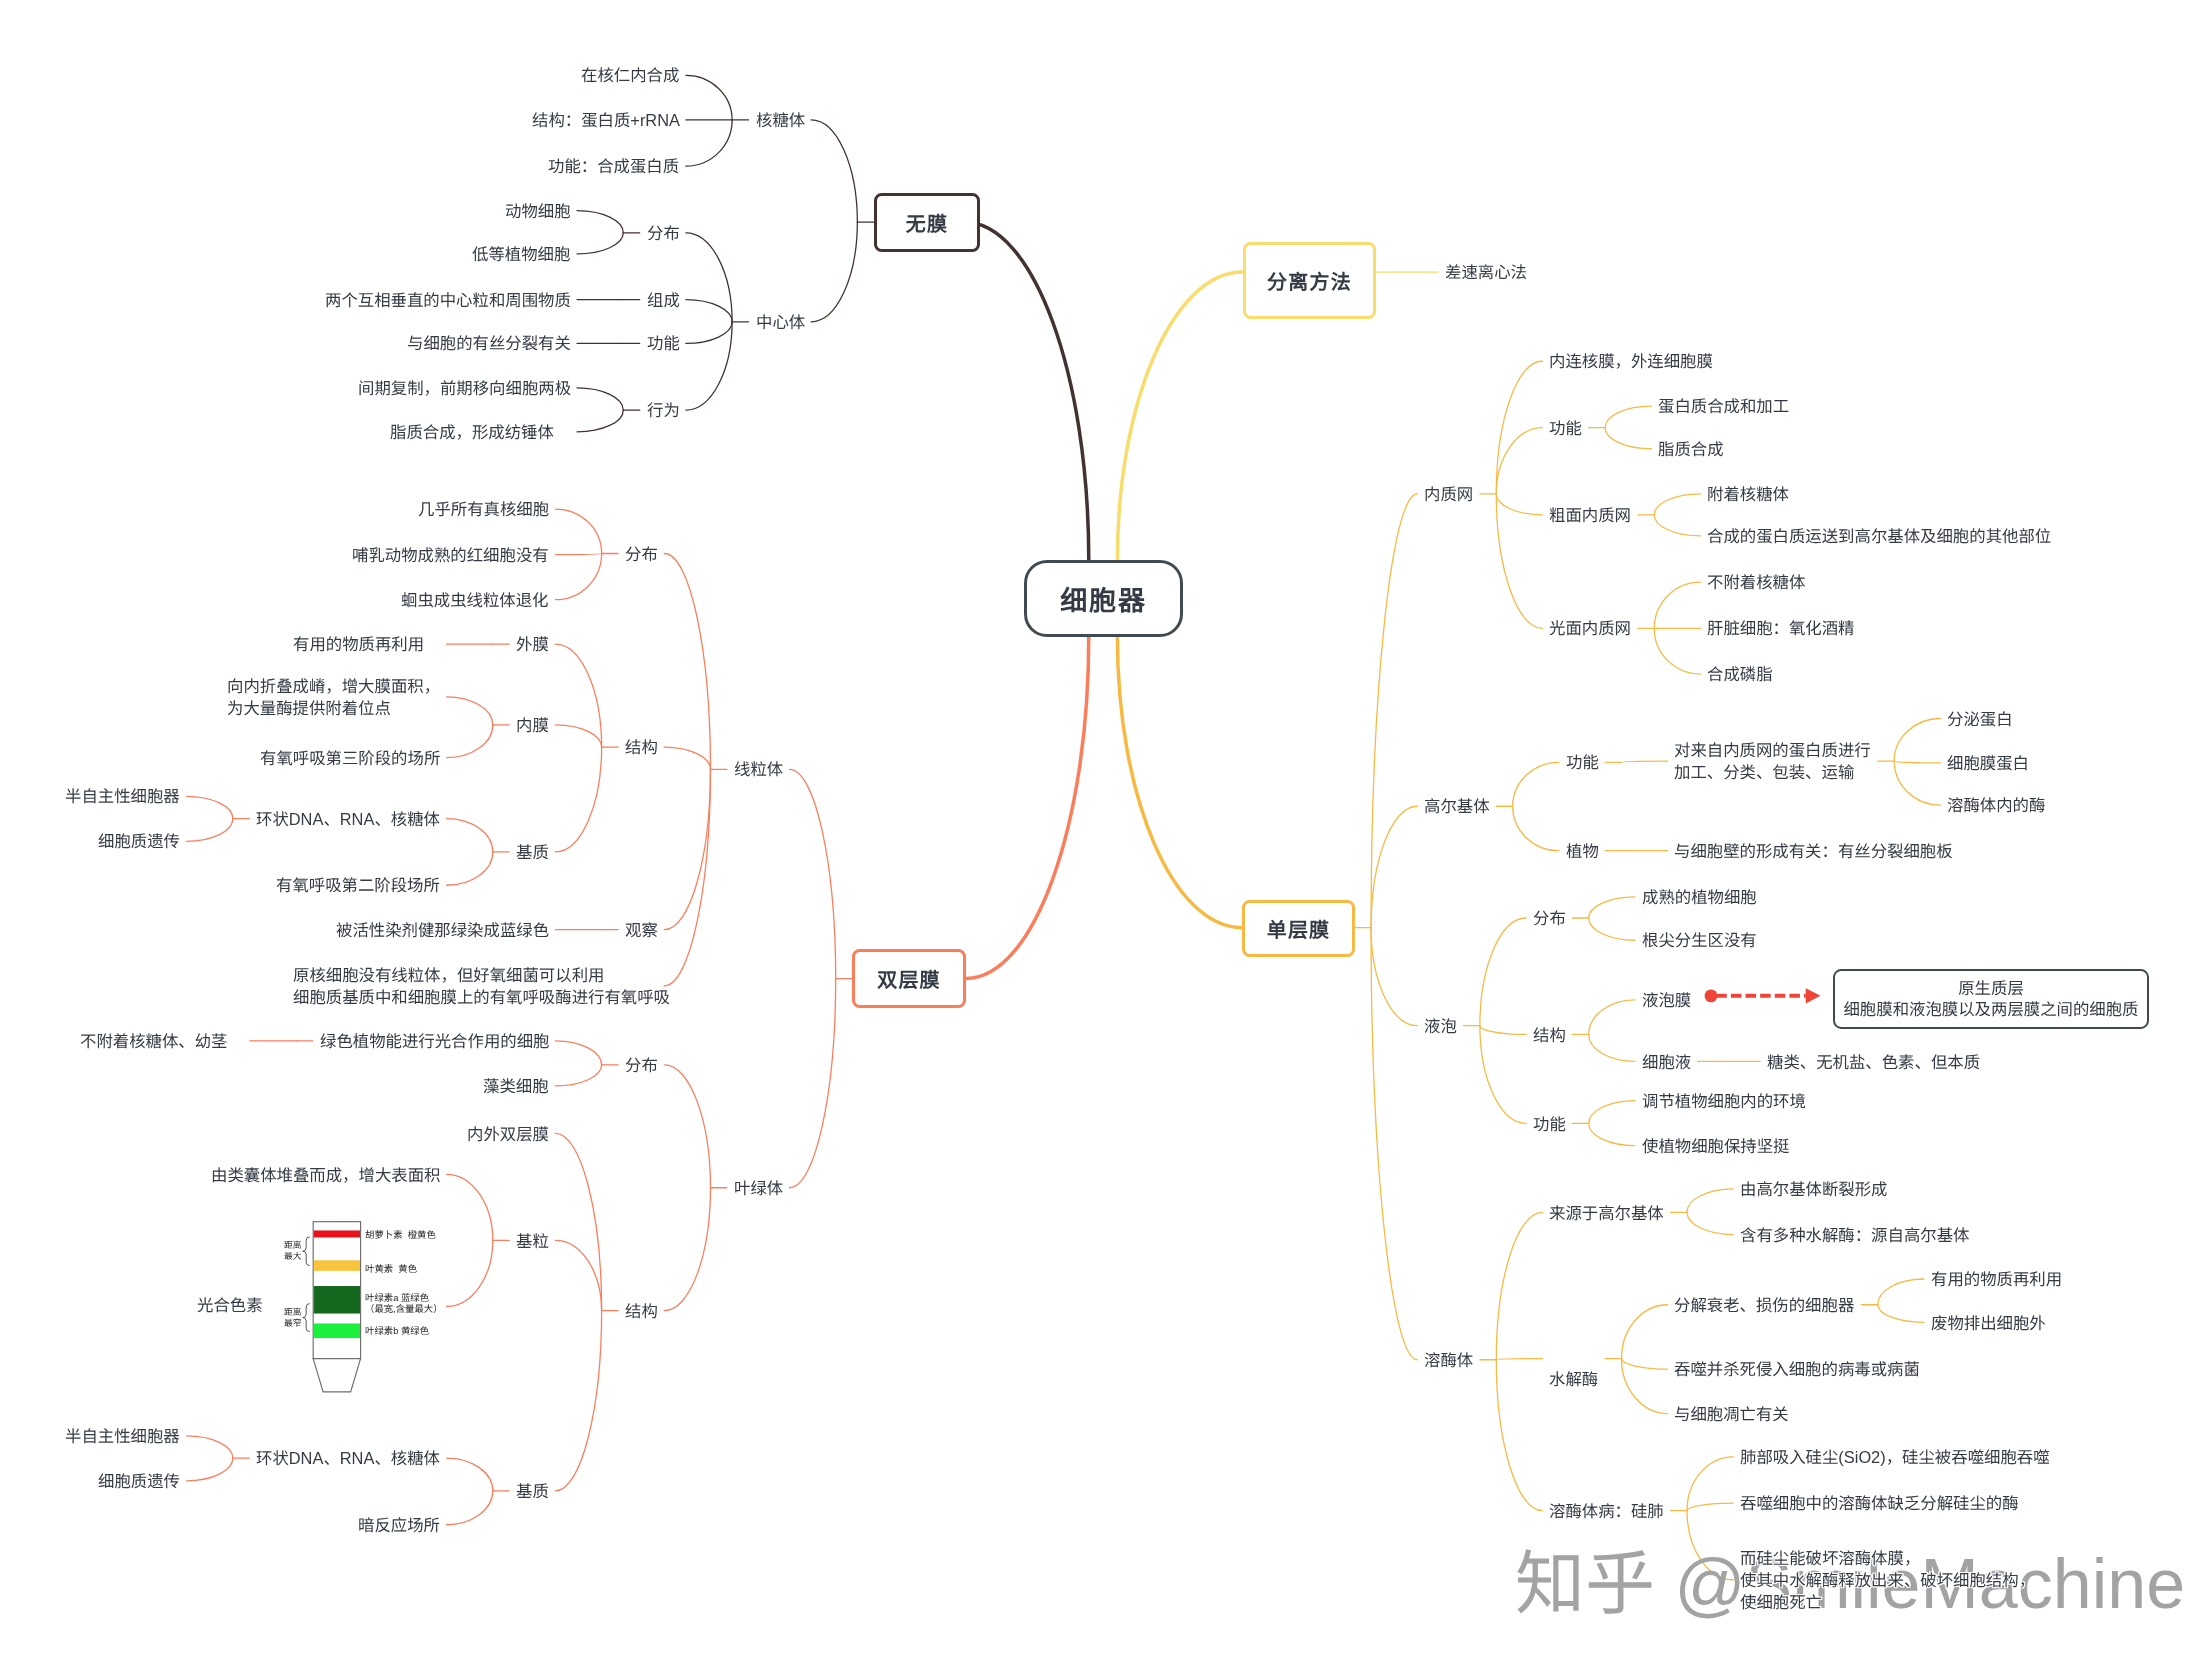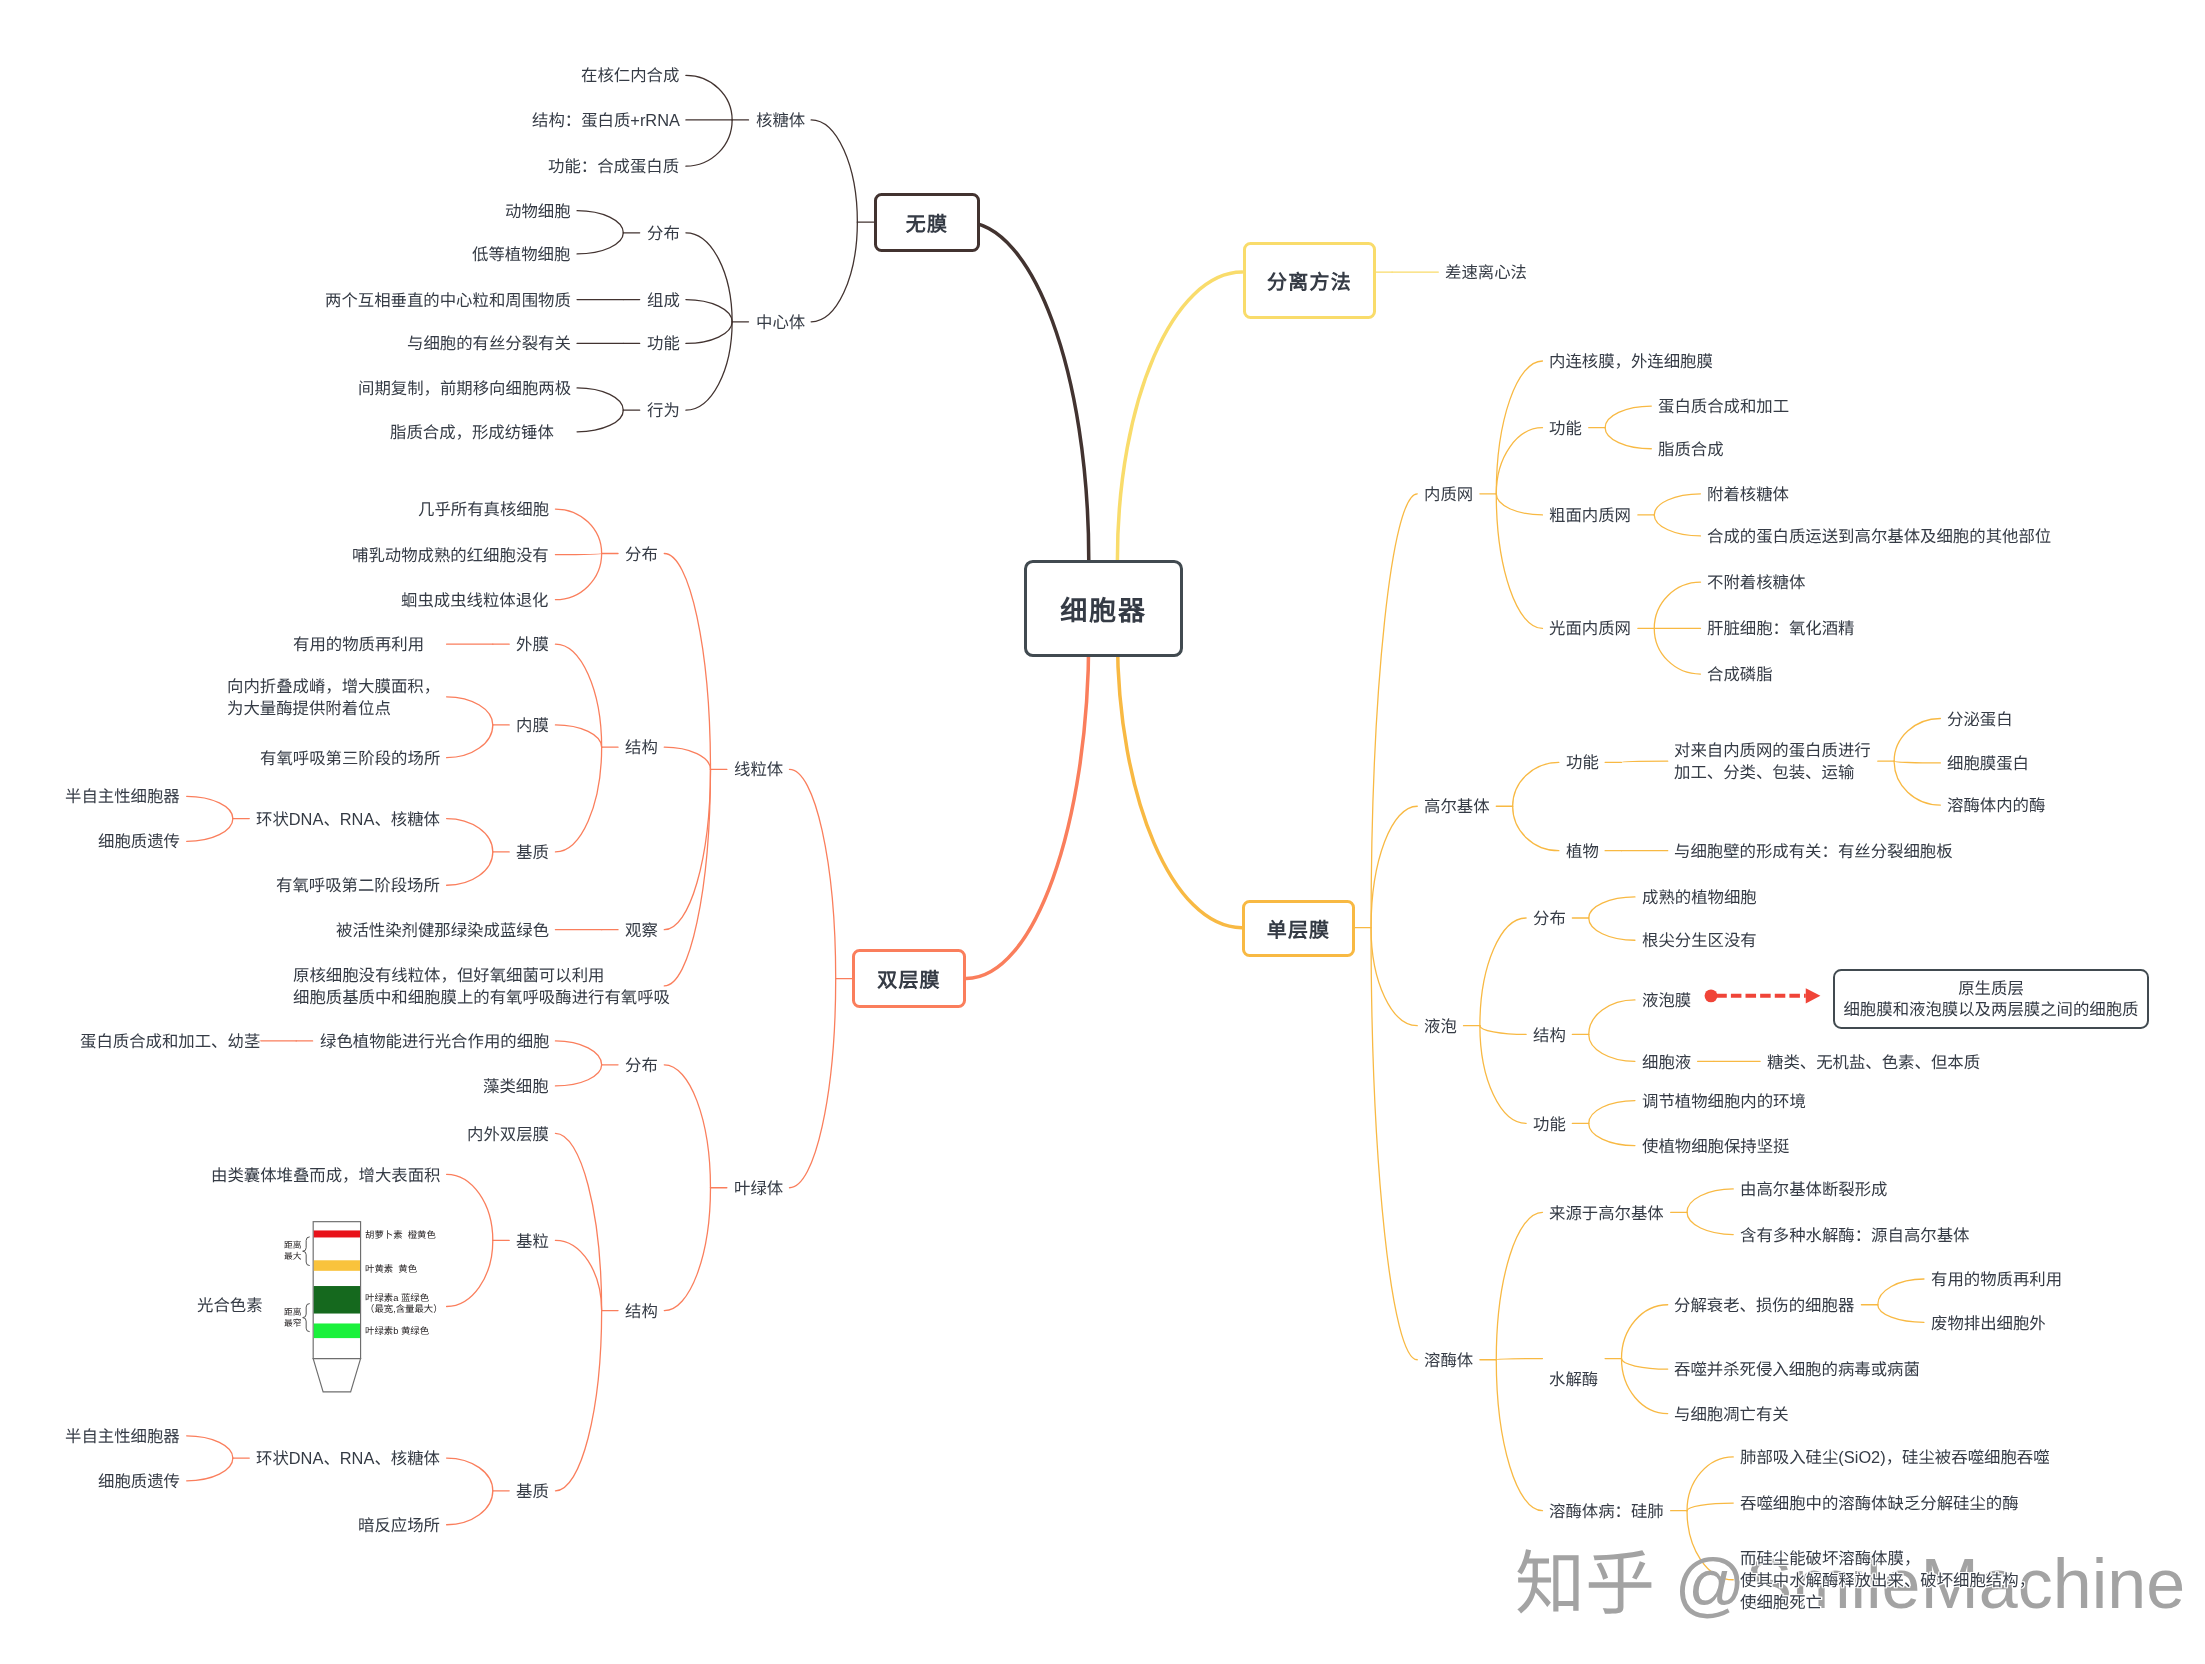--- a/index.html
+++ b/index.html
@@ -181,21 +181,21 @@
         <rect x="534.953125" y="2088" width="81" height="234" fill="#fff" stroke="#6E6E6E" stroke-width="2"></rect>
         <path d="M534.953125,2322L551.953125,2379L598.953125,2379L615.953125,2322Z" fill="#fff" stroke="#6E6E6E" stroke-width="2"></path>
         <rect x="535.953125" y="2103" width="79" height="12" fill="#E8121A"></rect>
         <rect x="535.953125" y="2154" width="79" height="18" fill="#F9C33C"></rect>
         <rect x="535.953125" y="2198" width="79" height="47" fill="#15691E"></rect>
         <rect x="535.953125" y="2262" width="79" height="25" fill="#1BF13C"></rect>
         <path d="M528.953125,2114q-6,0 -6,6 L522.953125,2132.5q0,6 -6,6 q6,0 6,6 L522.953125,2157q0,6 6,6" fill="none" stroke="#555" stroke-width="1.7"></path>
         <path d="M528.953125,2228q-6,0 -6,6 L522.953125,2246q0,6 -6,6 q6,0 6,6 L522.953125,2270q0,6 6,6" fill="none" stroke="#555" stroke-width="1.7"></path>
       </g>
     </svg>
-<div class="topic root" style="left: 1024px; top: 560px; width: 159px; height: 97px;">细胞器</div>
+<div class="topic root" style="left: 1024px; top: 560px; width: 159px; height: 77px; border-radius: 23px;">细胞器</div>
     <div class="topic lvl1" style="left: 874px; top: 193px; width: 106px; height: 59px; border-color: rgb(66, 51, 48);">无膜</div>
     <div class="lbl" style="left: 756px; top: 109px;">核糖体</div>
     <div class="lbl" style="left: 581px; top: 64px;">在核仁内合成</div>
     <div class="lbl" style="left: 532px; top: 109px;">结构：蛋白质+rRNA</div>
     <div class="lbl" style="left: 548px; top: 155px;">功能：合成蛋白质</div>
     <div class="lbl" style="left: 756px; top: 311px;">中心体</div>
     <div class="lbl" style="left: 647px; top: 222px;">分布</div>
     <div class="lbl" style="left: 505px; top: 200px;">动物细胞</div>
     <div class="lbl" style="left: 472px; top: 243px;">低等植物细胞</div>
     <div class="lbl" style="left: 647px; top: 289px;">组成</div>
@@ -225,21 +225,21 @@
     <div class="lbl" style="left: 65px; top: 785px;">半自主性细胞器</div>
     <div class="lbl" style="left: 98px; top: 830px;">细胞质遗传</div>
     <div class="lbl" style="left: 276px; top: 874px;">有氧呼吸第二阶段场所</div>
     <div class="lbl" style="left: 625px; top: 919px;">观察</div>
     <div class="lbl" style="left: 336px; top: 919px;">被活性染剂健那绿染成蓝绿色</div>
     <div class="lbl" style="left: 281px; top: 964px; margin-left: 12px;">原核细胞没有线粒体，但好氧细菌可以利用
 细胞质基质中和细胞膜上的有氧呼吸酶进行有氧呼吸</div>
     <div class="lbl" style="left: 734px; top: 1177px;">叶绿体</div>
     <div class="lbl" style="left: 625px; top: 1054px;">分布</div>
     <div class="lbl" style="left: 320px; top: 1030px;">绿色植物能进行光合作用的细胞</div>
-    <div class="lbl" style="left: 80px; top: 1030px;">蛋白质合成和加工、幼茎</div>
+    <div class="lbl" style="left: 80px; top: 1030px;">不附着核糖体、幼茎</div>
     <div class="lbl" style="left: 483px; top: 1075px;">藻类细胞</div>
     <div class="lbl" style="left: 625px; top: 1300px;">结构</div>
     <div class="lbl" style="left: 467px; top: 1123px;">内外双层膜</div>
     <div class="lbl" style="left: 516px; top: 1230px;">基粒</div>
     <div class="lbl" style="left: 211px; top: 1164px;">由类囊体堆叠而成，增大表面积</div>
     <div class="lbl" style="left: 516px; top: 1480px;">基质</div>
     <div class="lbl" style="left: 256px; top: 1447px;">环状DNA、RNA、核糖体</div>
     <div class="lbl" style="left: 65px; top: 1425px;">半自主性细胞器</div>
     <div class="lbl" style="left: 98px; top: 1470px;">细胞质遗传</div>
     <div class="lbl" style="left: 358px; top: 1514px;">暗反应场所</div>

